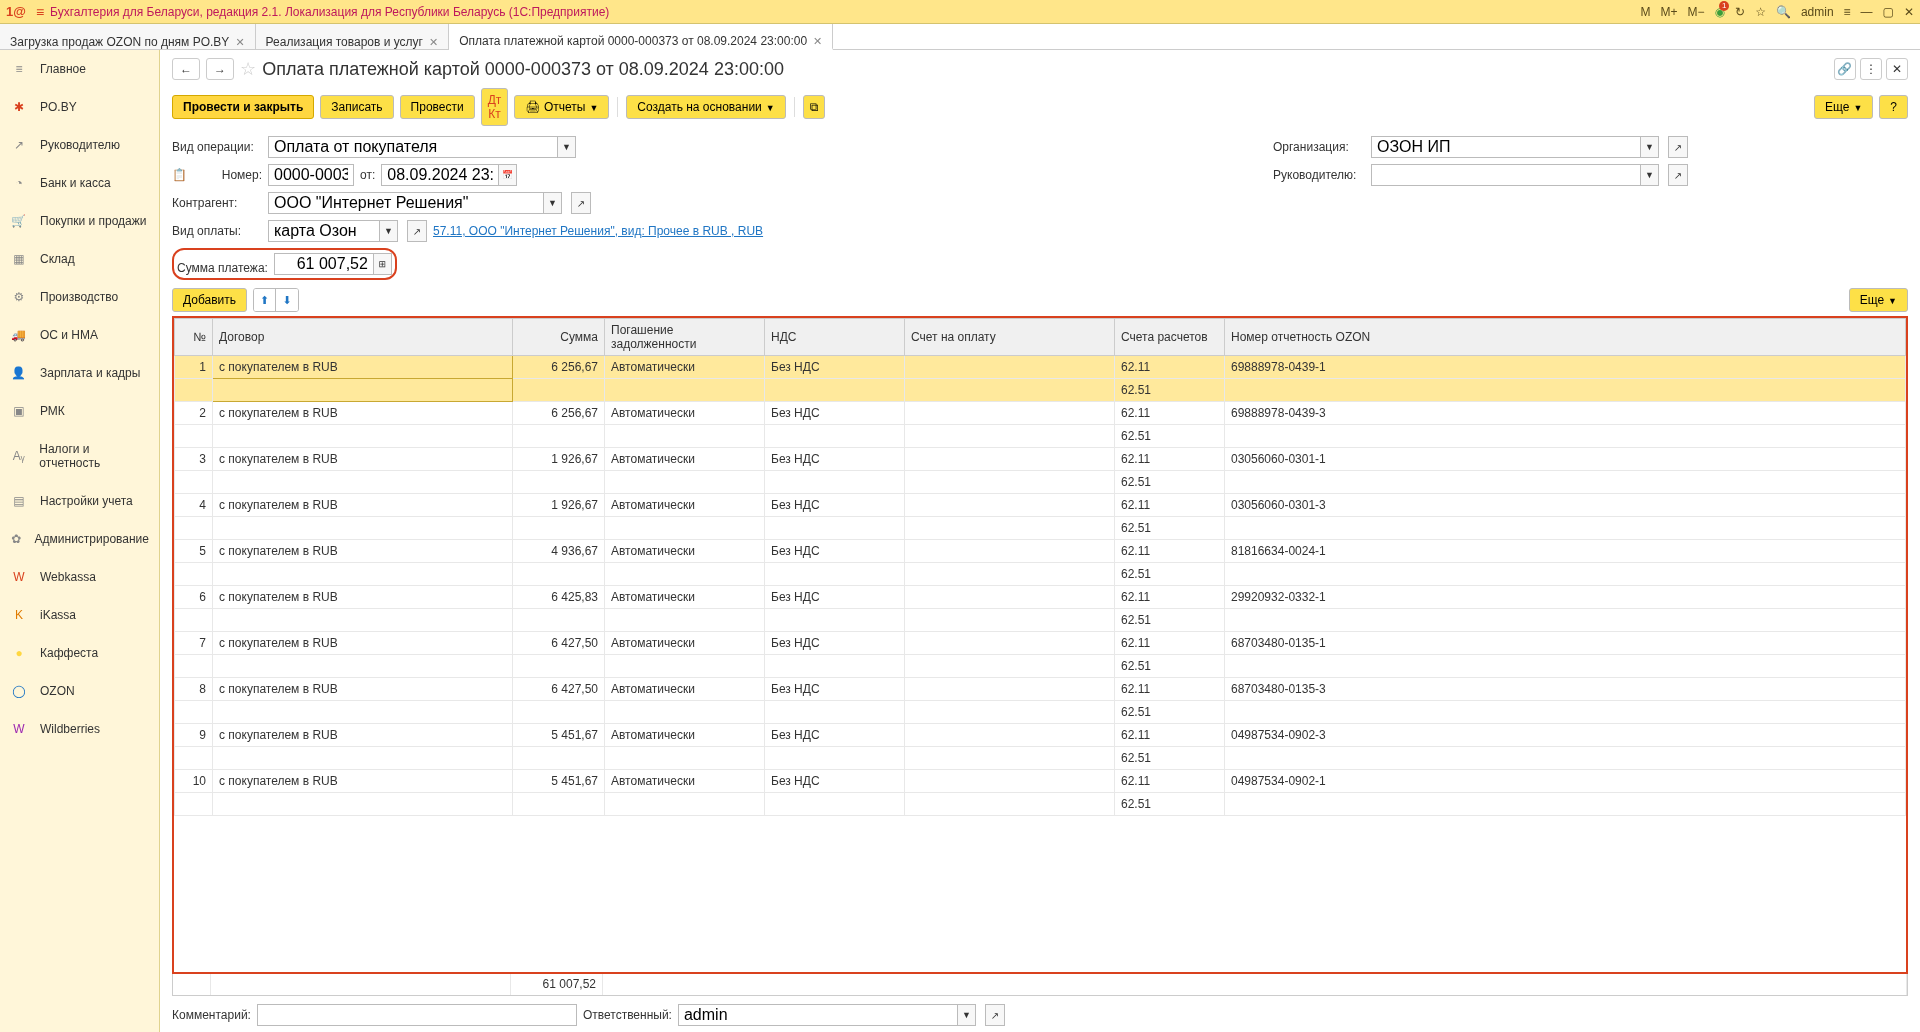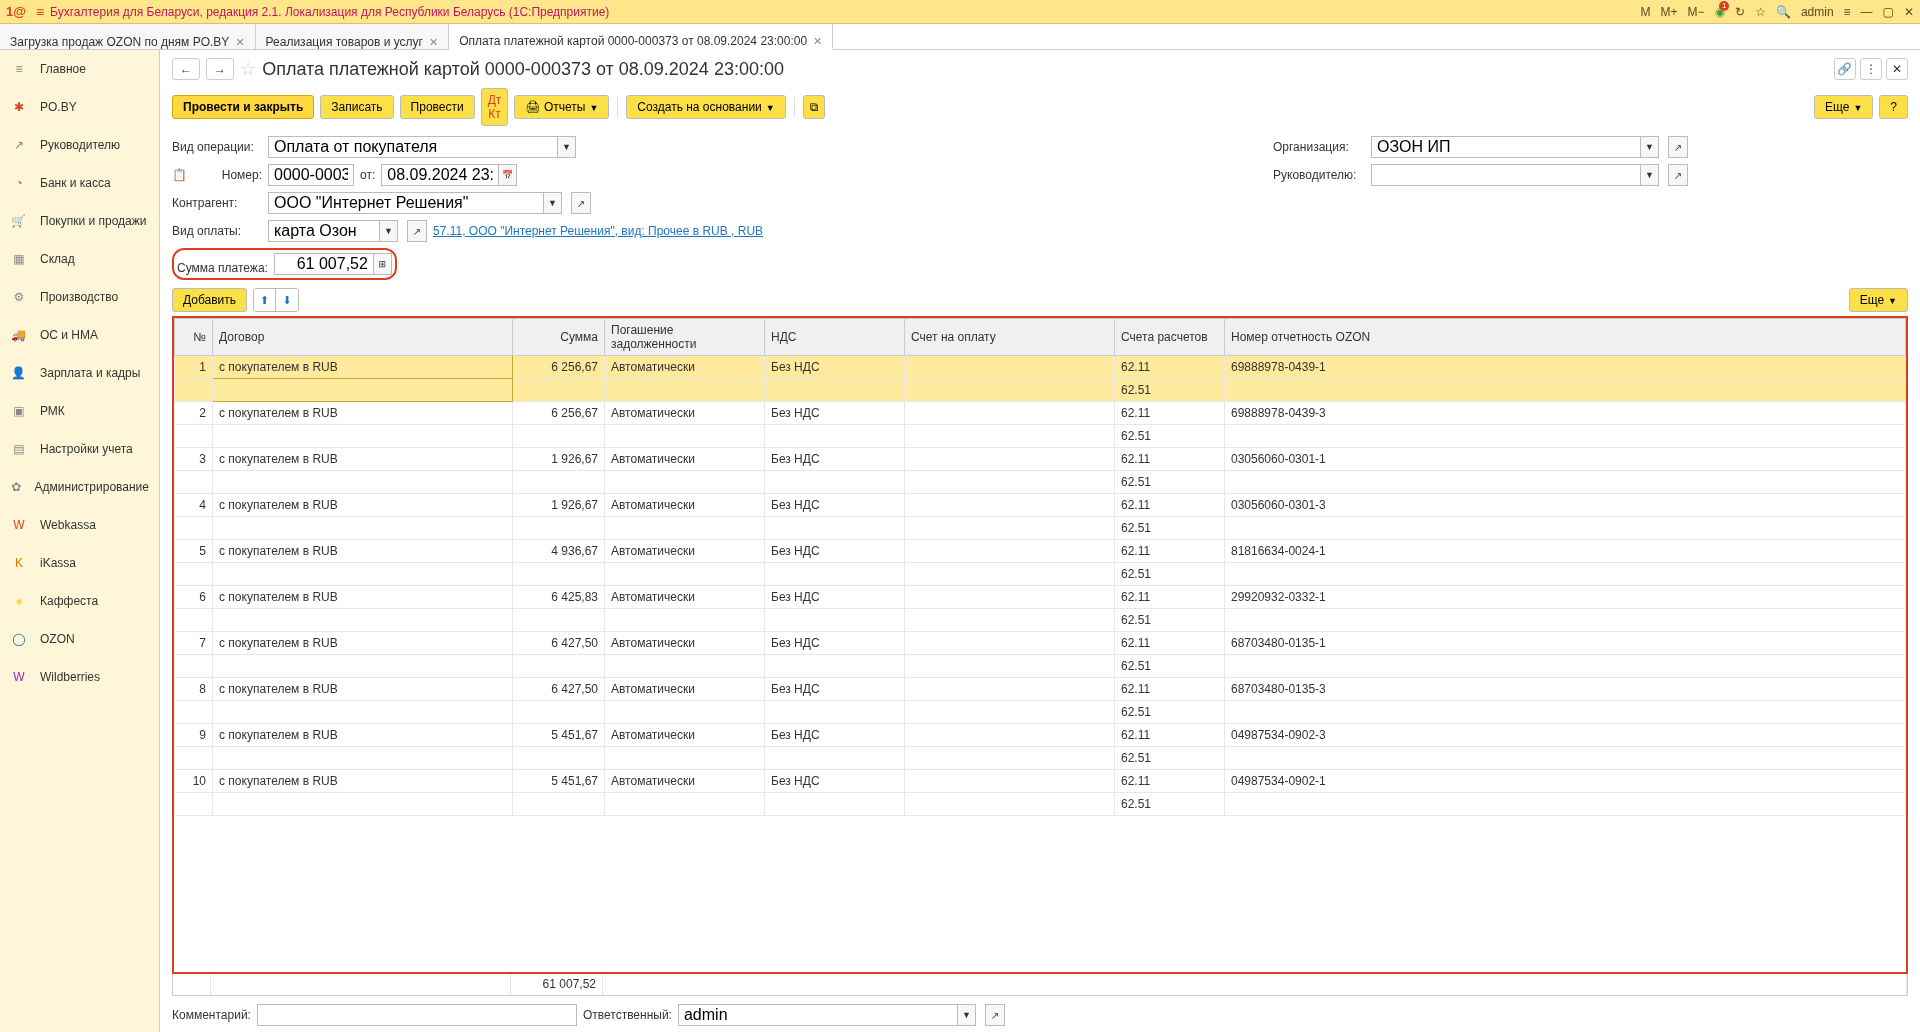--- a/index.html
+++ b/index.html
@@ -168,20 +168,24 @@
       </div>
       <div class="sidebar-item">
         <span class="s-icon" style="color:#888">👤</span>
         <span>Зарплата и кадры</span>
       </div>
       <div class="sidebar-item">
         <span class="s-icon" style="color:#888">▣</span>
         <span>РМК</span>
       </div>
       <div class="sidebar-item">
+        <span class="s-icon" style="color:#888">Aᵧ</span>
+        <span>Налоги и отчетность</span>
+      </div>
+      <div class="sidebar-item">
         <span class="s-icon" style="color:#888">▤</span>
         <span>Настройки учета</span>
       </div>
       <div class="sidebar-item">
         <span class="s-icon" style="color:#888">✿</span>
         <span>Администрирование</span>
       </div>
       <div class="sidebar-item">
         <span class="s-icon" style="color:#d9411e">W</span>
         <span>Webkassa</span>

